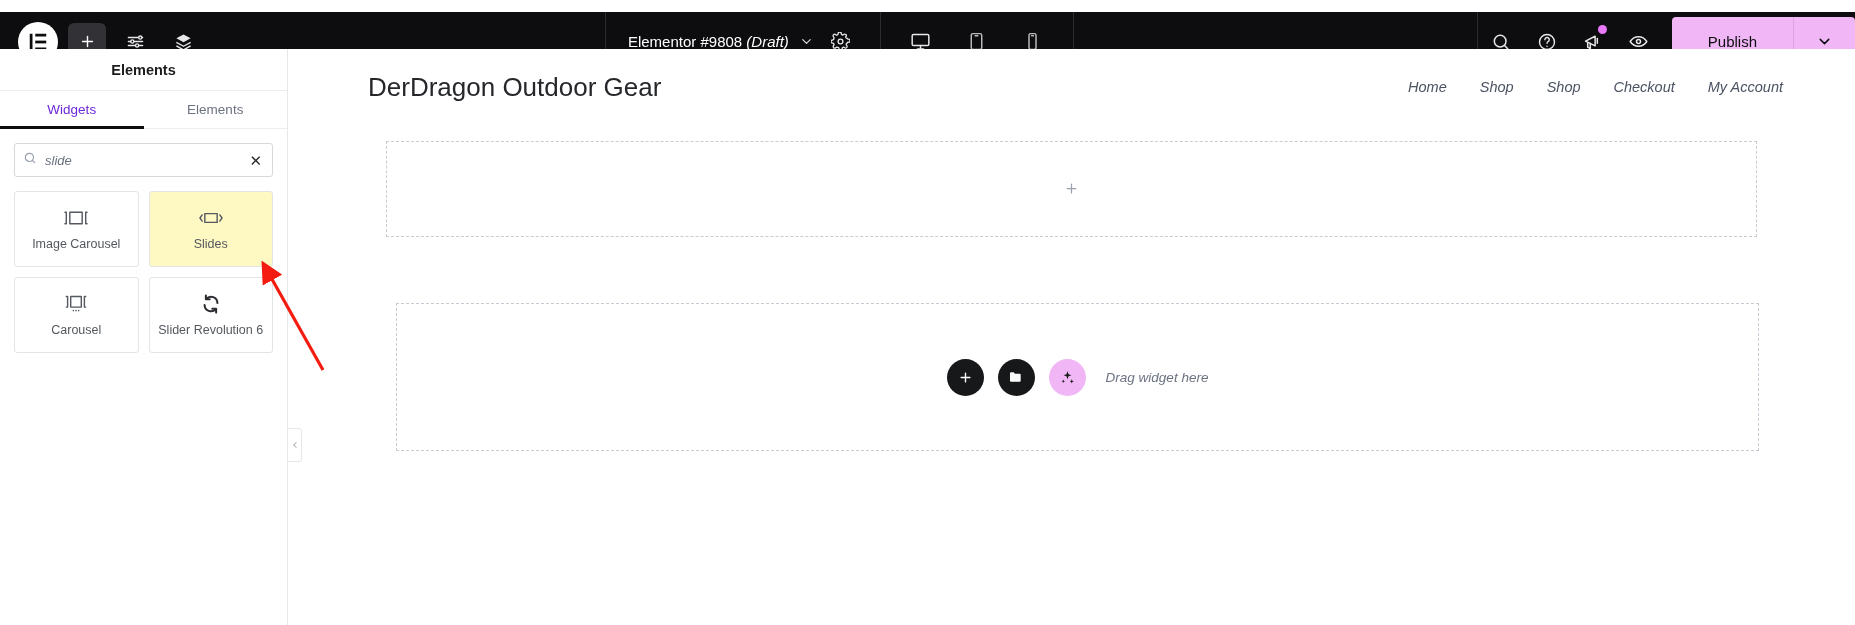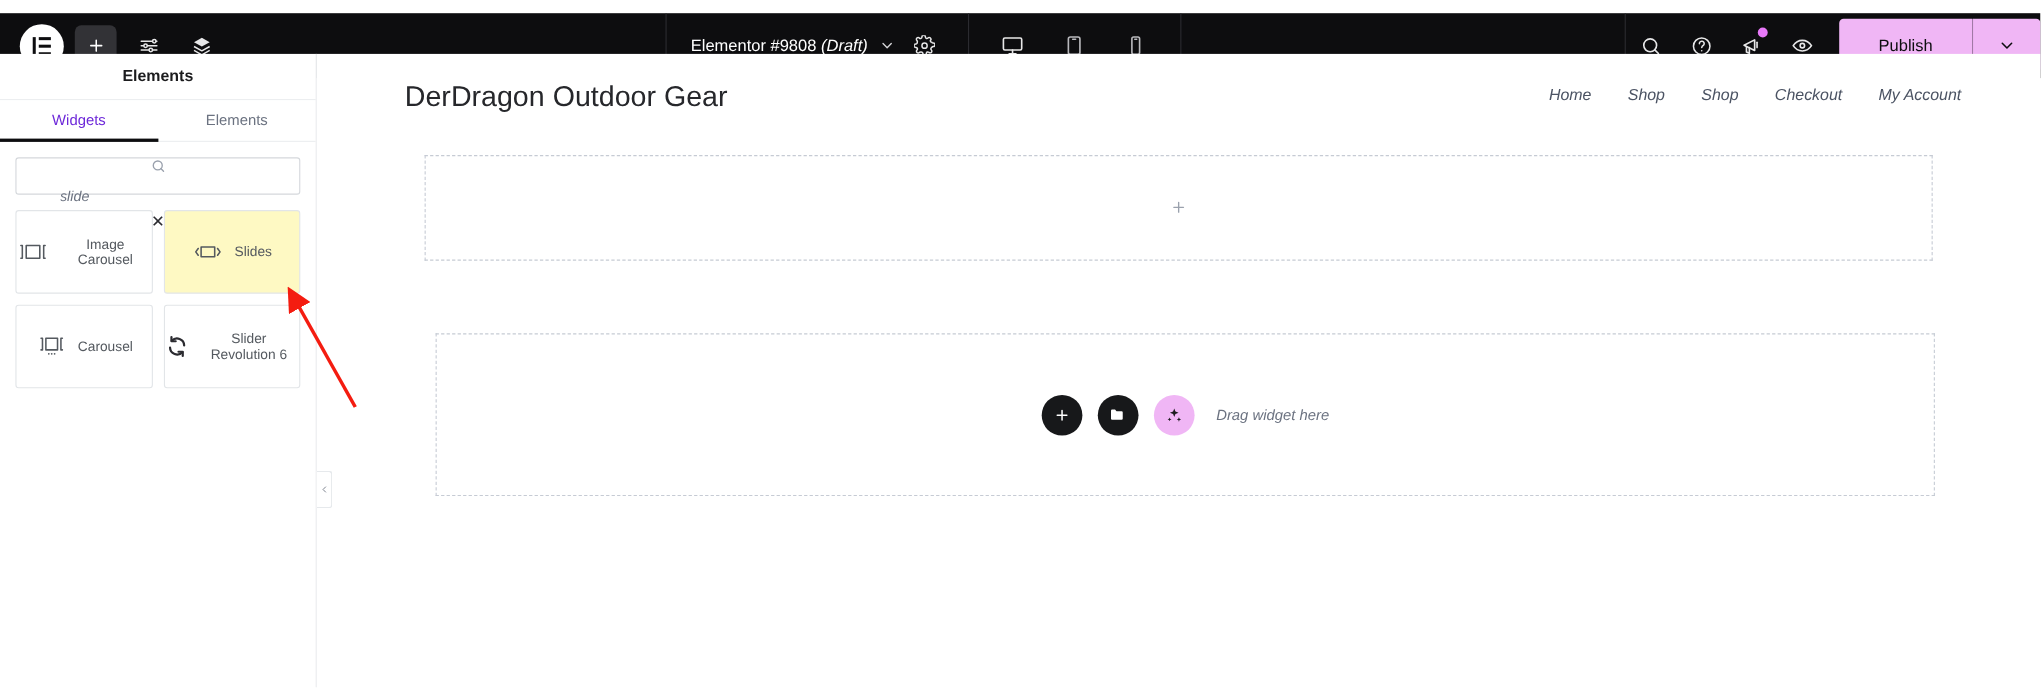--- a/index.html
+++ b/index.html
@@ -83,39 +83,39 @@
     font-size: 13.5px; color: #6b7280; position: relative; cursor: pointer;
   }
   .ptab.active { color: #6d28d9; }
   .ptab.active::after {
     content: ""; position: absolute; left: 0; right: 0; bottom: -1px;
     height: 3px; background: #0d0d0f;
   }
   .search-wrap { padding: 14px 14px 10px 14px; }
   .search-box {
     height: 34px; border: 1px solid #d5d8dc; border-radius: 3px;
-    display: flex; align-items: center; padding: 0 8px; gap: 8px; background: #fff; flex-direction: column;
+    display: flex; align-items: center; padding: 0 8px; gap: 8px; background: #fff;
   }
   .search-box svg { flex: 0 0 auto; }
   .search-val {
     flex: 1; font-size: 13px; font-style: italic; color: #6b7280;
     border: none; outline: none; background: transparent;
     font-family: "Liberation Sans", sans-serif;
   }
   .search-clear {
     color: #2b2b30; font-size: 15px; cursor: pointer; line-height: 1;
     padding: 0 2px;
   }
   .widgets-grid {
     display: grid; grid-template-columns: 1fr 1fr; gap: 10px;
     padding: 4px 14px 14px 14px;
   }
   .wcard {
     height: 76px; border: 1px solid #e2e5e8; border-radius: 3px;
-    background: #ffffff; display: flex; flex-direction: row;
+    background: #ffffff; display: flex; flex-direction: column;
     align-items: center; justify-content: center; gap: 9px; cursor: pointer;
   }
   .wcard.hover { background: #fef9c3; border-color: #e2e5e8; }
   .wcard-icon { color: #54595f; display: flex; align-items: center; justify-content: center; height: 20px; }
   .wcard-label { font-size: 12.5px; color: #54595f; text-align: center; }
 
   
   .canvas {
     position: absolute; top: 49px; left: 288px; width: 1567px; height: 576px;
     background: #ffffff; overflow: hidden;

